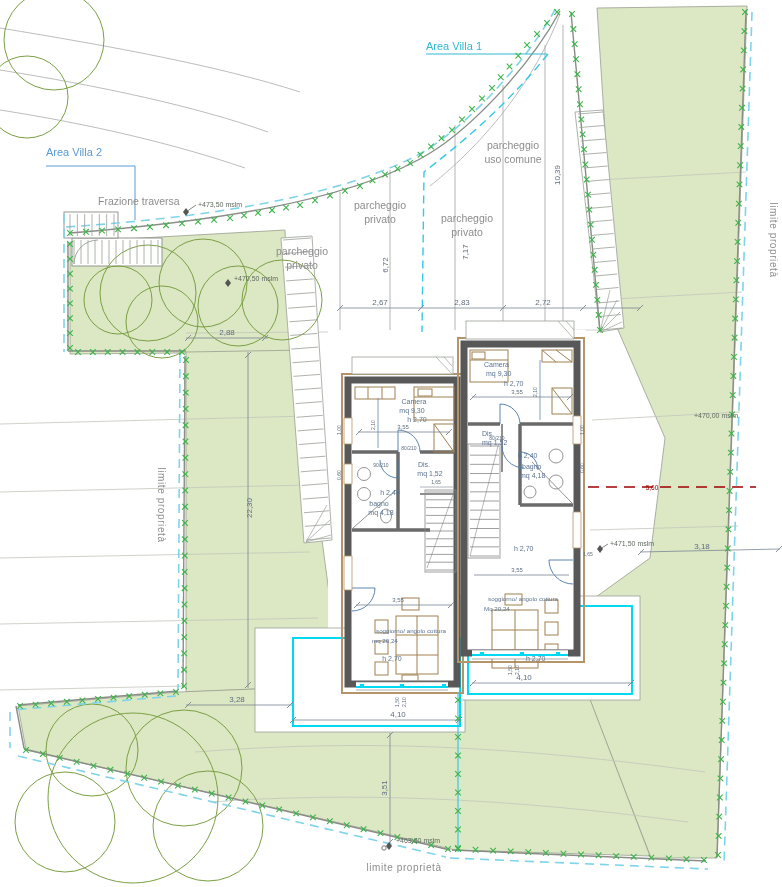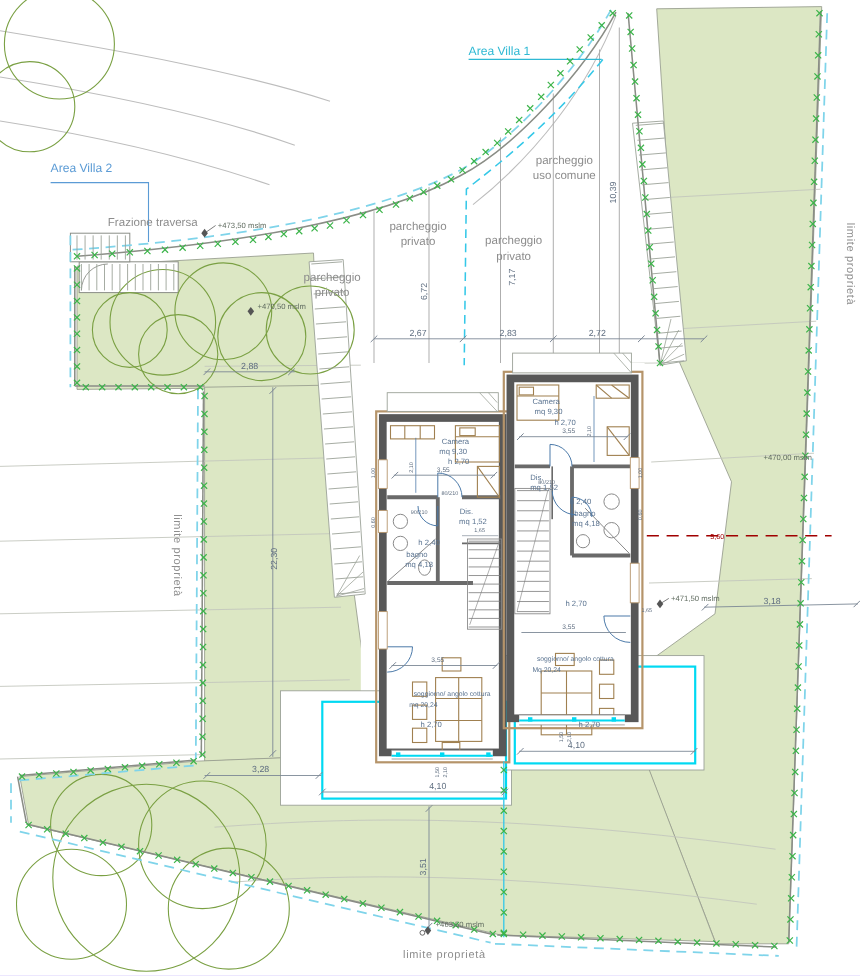--- a/index.html
+++ b/index.html
@@ -1,16 +1,16 @@
 <!DOCTYPE html>
 <html><head>
 <meta charset="utf-8">
 <style>
   html,body{margin:0;padding:0;background:#fff;}
-  #stage{width:782px;height:887px;position:relative;background:#c4b5fd;overflow:hidden;}
+  #stage{width:782px;height:887px;position:relative;background:#fde047;overflow:hidden;}
   svg text{font-family:"Liberation Sans", sans-serif;}
   .t-dim{font-size:8px;fill:#5f6e80}
   .t-dim-s{font-size:6px;fill:#5f6e80}
   .t-tiny{font-size:5px;fill:#5f6e80}
   .t-room{font-size:7px;fill:#5a7390}
   .t-room-s{font-size:6.2px;fill:#5a7390}
   .t-zone{font-size:10.5px;fill:#8d8d8d}
   .t-cyan{font-size:11px;fill:#2fb9d4}
   .t-blue{font-size:11px;fill:#5b9bd5}
   .t-elev{font-size:7px;fill:#5f6b5f}

